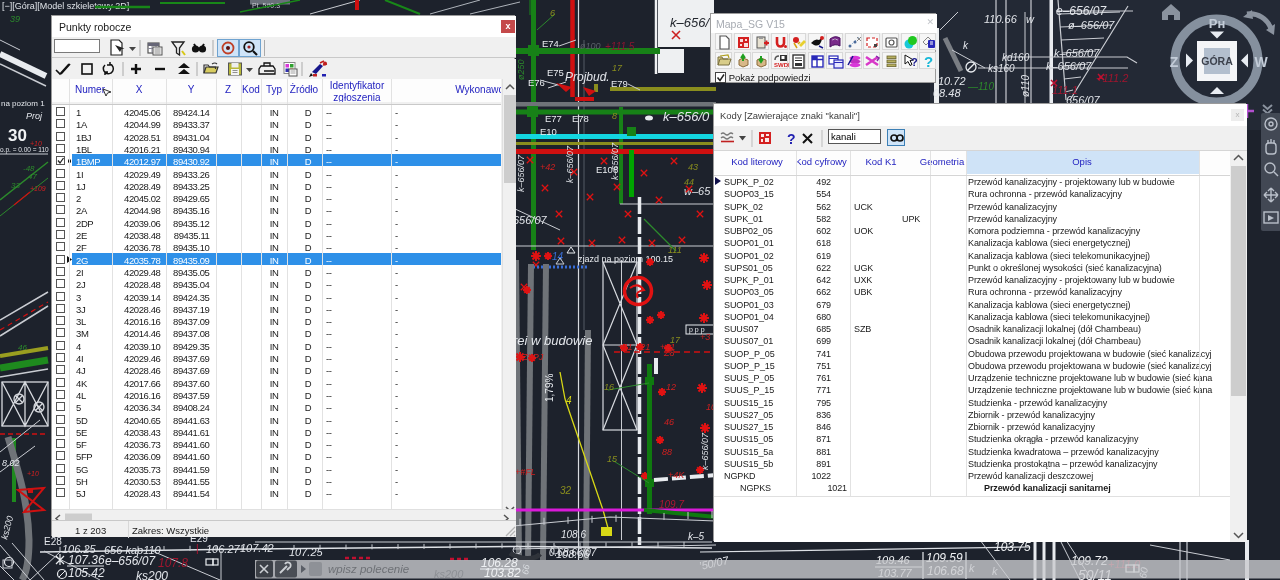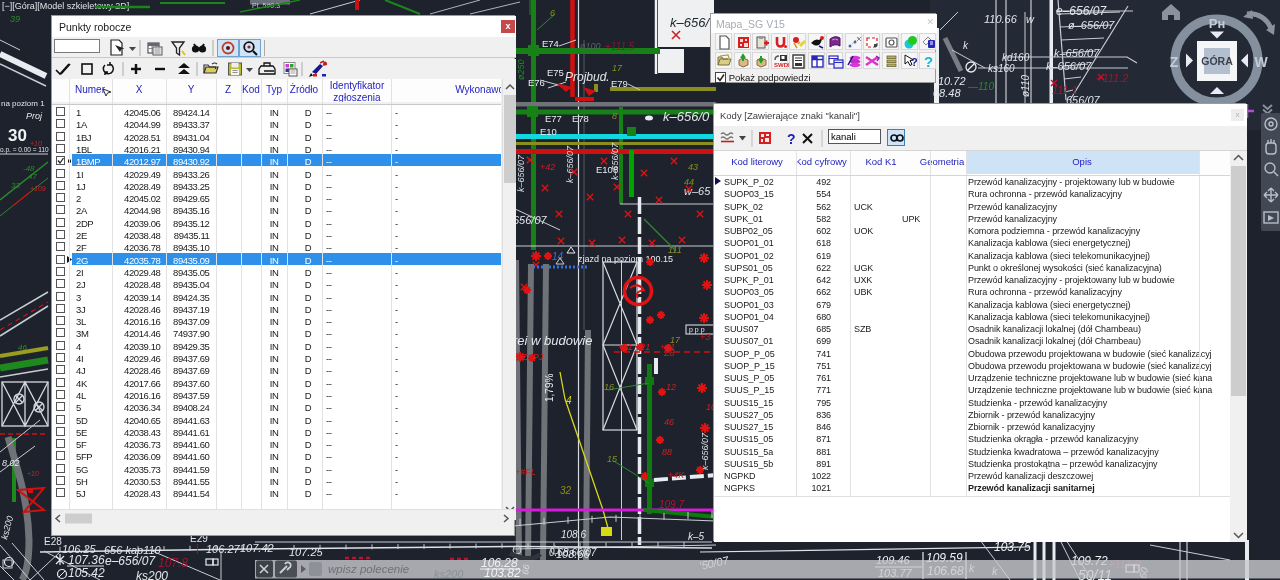--- a/index.html
+++ b/index.html
@@ -706,21 +706,21 @@
 <span style="position:absolute;left:241px;top:2px;width:30px;text-align:center;">D</span>
 <span style="position:absolute;left:274px;top:2px;">--</span>
 <span style="position:absolute;left:343px;top:2px;">-</span>
 </div>
 <div style="position:absolute;left:0;top:221.4px;width:449px;height:12.3px;color:#1a1a1a;">
 <svg style="position:absolute;left:4px;top:2px" width="9" height="9">
             <rect x="0.5" y="0.5" width="8" height="8" fill="#fff" stroke="#555"></rect>
           </svg>
 <span style="position:absolute;left:24px;top:2px;">3M</span>
 <span style="position:absolute;left:54px;top:2px;width:54.5px;text-align:right;">42014.46</span>
-<span style="position:absolute;left:103px;top:2px;width:54.5px;text-align:right;">74937.90</span>
+<span style="position:absolute;left:103px;top:2px;width:54.5px;text-align:right;">89437.08</span>
 <span style="position:absolute;left:209px;top:2px;width:26px;text-align:center;">IN</span>
 <span style="position:absolute;left:241px;top:2px;width:30px;text-align:center;">D</span>
 <span style="position:absolute;left:274px;top:2px;">--</span>
 <span style="position:absolute;left:343px;top:2px;">-</span>
 </div>
 <div style="position:absolute;left:0;top:233.7px;width:449px;height:12.3px;color:#1a1a1a;">
 <svg style="position:absolute;left:4px;top:2px" width="9" height="9">
             <rect x="0.5" y="0.5" width="8" height="8" fill="#fff" stroke="#555"></rect>
           </svg>
 <span style="position:absolute;left:24px;top:2px;">4</span>
@@ -889,20 +889,28 @@
 <div style="position:absolute;left:450px;top:63px;width:14px;height:440px;background:#f0f0f0;border-left:1px solid #e0e0e0;"><svg width="14" height="440">
           <path d="M3,10 l4,-4 l4,4" stroke="#555" stroke-width="1.5" fill="none"></path>
           <rect x="1" y="16" width="12" height="88" fill="#cdcdcd"></rect>
           <path d="M3,428 l4,4 l4,-4" stroke="#555" stroke-width="1.5" fill="none"></path>
         </svg></div>
 <div style="position:absolute;left:0;top:493px;width:464px;height:11px;background:#f0f0f0;border-top:1px solid #e0e0e0;"><svg width="464" height="11">
           <path d="M8,2 l-4,3.5 l4,3.5" stroke="#555" stroke-width="1.5" fill="none"></path>
           <rect x="13" y="0.5" width="27" height="10" fill="#cdcdcd"></rect>
           <path d="M452,2 l4,3.5 l-4,3.5" stroke="#555" stroke-width="1.5" fill="none"></path>
         </svg></div>
+<div style="position:absolute;left:0;top:504px;width:464px;height:17px;background:#f0f0f0;border-top:1px solid #c9c9c9;font-size:9.5px;color:#1a1a1a;">
+        <span style="position:absolute;left:23px;top:4px;">1 z 203</span>
+        <div style="position:absolute;left:76px;top:0;width:1px;height:17px;background:#d8d8d8;"></div>
+        <span style="position:absolute;left:80px;top:4px;">Zakres: Wszystkie</span>
+        <svg style="position:absolute;right:0;bottom:0" width="12" height="12">
+          <path d="M11,2 L2,11 M11,6 L6,11 M11,10 L10,11" stroke="#b5b5b5" stroke-width="1.3"></path>
+        </svg>
+      </div>
 </div>
 <div class="win" style="left:710px;top:13px;width:226px;height:70px;">
 <div style="position:absolute;left:0;top:0;width:226px;height:19px;background:#fff;">
         <span style="position:absolute;left:5px;top:4px;font-size:10.5px;color:#a7abb2;">Mapa_SG V15</span>
         <span style="position:absolute;right:3px;top:3px;font-size:9px;color:#c2c5ca;">✕</span>
       </div>
 <div style="position:absolute;left:4.0px;top:19px;width:17px;height:17px;background:#f6f6f6;border:1px solid #d8d8d8;"><svg width="17" height="17" viewBox="0 0 17 17">
           <path d="M4,2 h6 l3,3 v10 h-9 z" fill="#fff" stroke="#555" stroke-width="1.2"></path>
         </svg></div>
 <div style="position:absolute;left:22.6px;top:19px;width:17px;height:17px;background:#f6f6f6;border:1px solid #d8d8d8;"><svg width="17" height="17" viewBox="0 0 17 17">
@@ -1178,21 +1186,21 @@
 <div style="position:absolute;left:0;top:281.8px;width:516px;height:12.25px;">
 <span style="position:absolute;left:10px;top:2px;">SUUS15_5b</span>
 <span style="position:absolute;left:57px;top:2px;width:60px;text-align:right;">891</span>
 <span style="position:absolute;left:254px;top:2px;white-space:nowrap;overflow:hidden;width:262px;">Studzienka prostokątna – przewód kanalizacyjny</span>
 </div>
 <div style="position:absolute;left:0;top:294.0px;width:516px;height:12.25px;">
 <span style="position:absolute;left:10px;top:2px;">NGPKD</span>
 <span style="position:absolute;left:57px;top:2px;width:60px;text-align:right;">1022</span>
 <span style="position:absolute;left:254px;top:2px;white-space:nowrap;overflow:hidden;width:262px;">Przewód kanalizacji deszczowej</span>
 </div>
-<div style="position:absolute;left:0;top:306.2px;width:422px;height:12.25px;">
+<div style="position:absolute;left:16px;top:306.2px;width:422px;height:12.25px;">
 <span style="position:absolute;left:10px;top:2px;">NGPKS</span>
 <span style="position:absolute;left:57px;top:2px;width:60px;text-align:right;">1021</span>
 <span style="position:absolute;left:254px;top:2px;white-space:nowrap;overflow:hidden;width:262px;font-weight:bold;">Przewód kanalizacji sanitarnej</span>
 </div>
 </div>
 <div style="position:absolute;left:82px;top:0;width:1px;height:345px;background:#e2e2e2;"></div>
 <div style="position:absolute;left:136px;top:0;width:1px;height:345px;background:#e2e2e2;"></div>
 <div style="position:absolute;left:216px;top:0;width:1px;height:345px;background:#e2e2e2;"></div>
 <div style="position:absolute;left:252px;top:0;width:1px;height:345px;background:#e2e2e2;"></div>
 <div style="position:absolute;left:485px;top:0;width:1px;height:345px;background:#e2e2e2;"></div>

